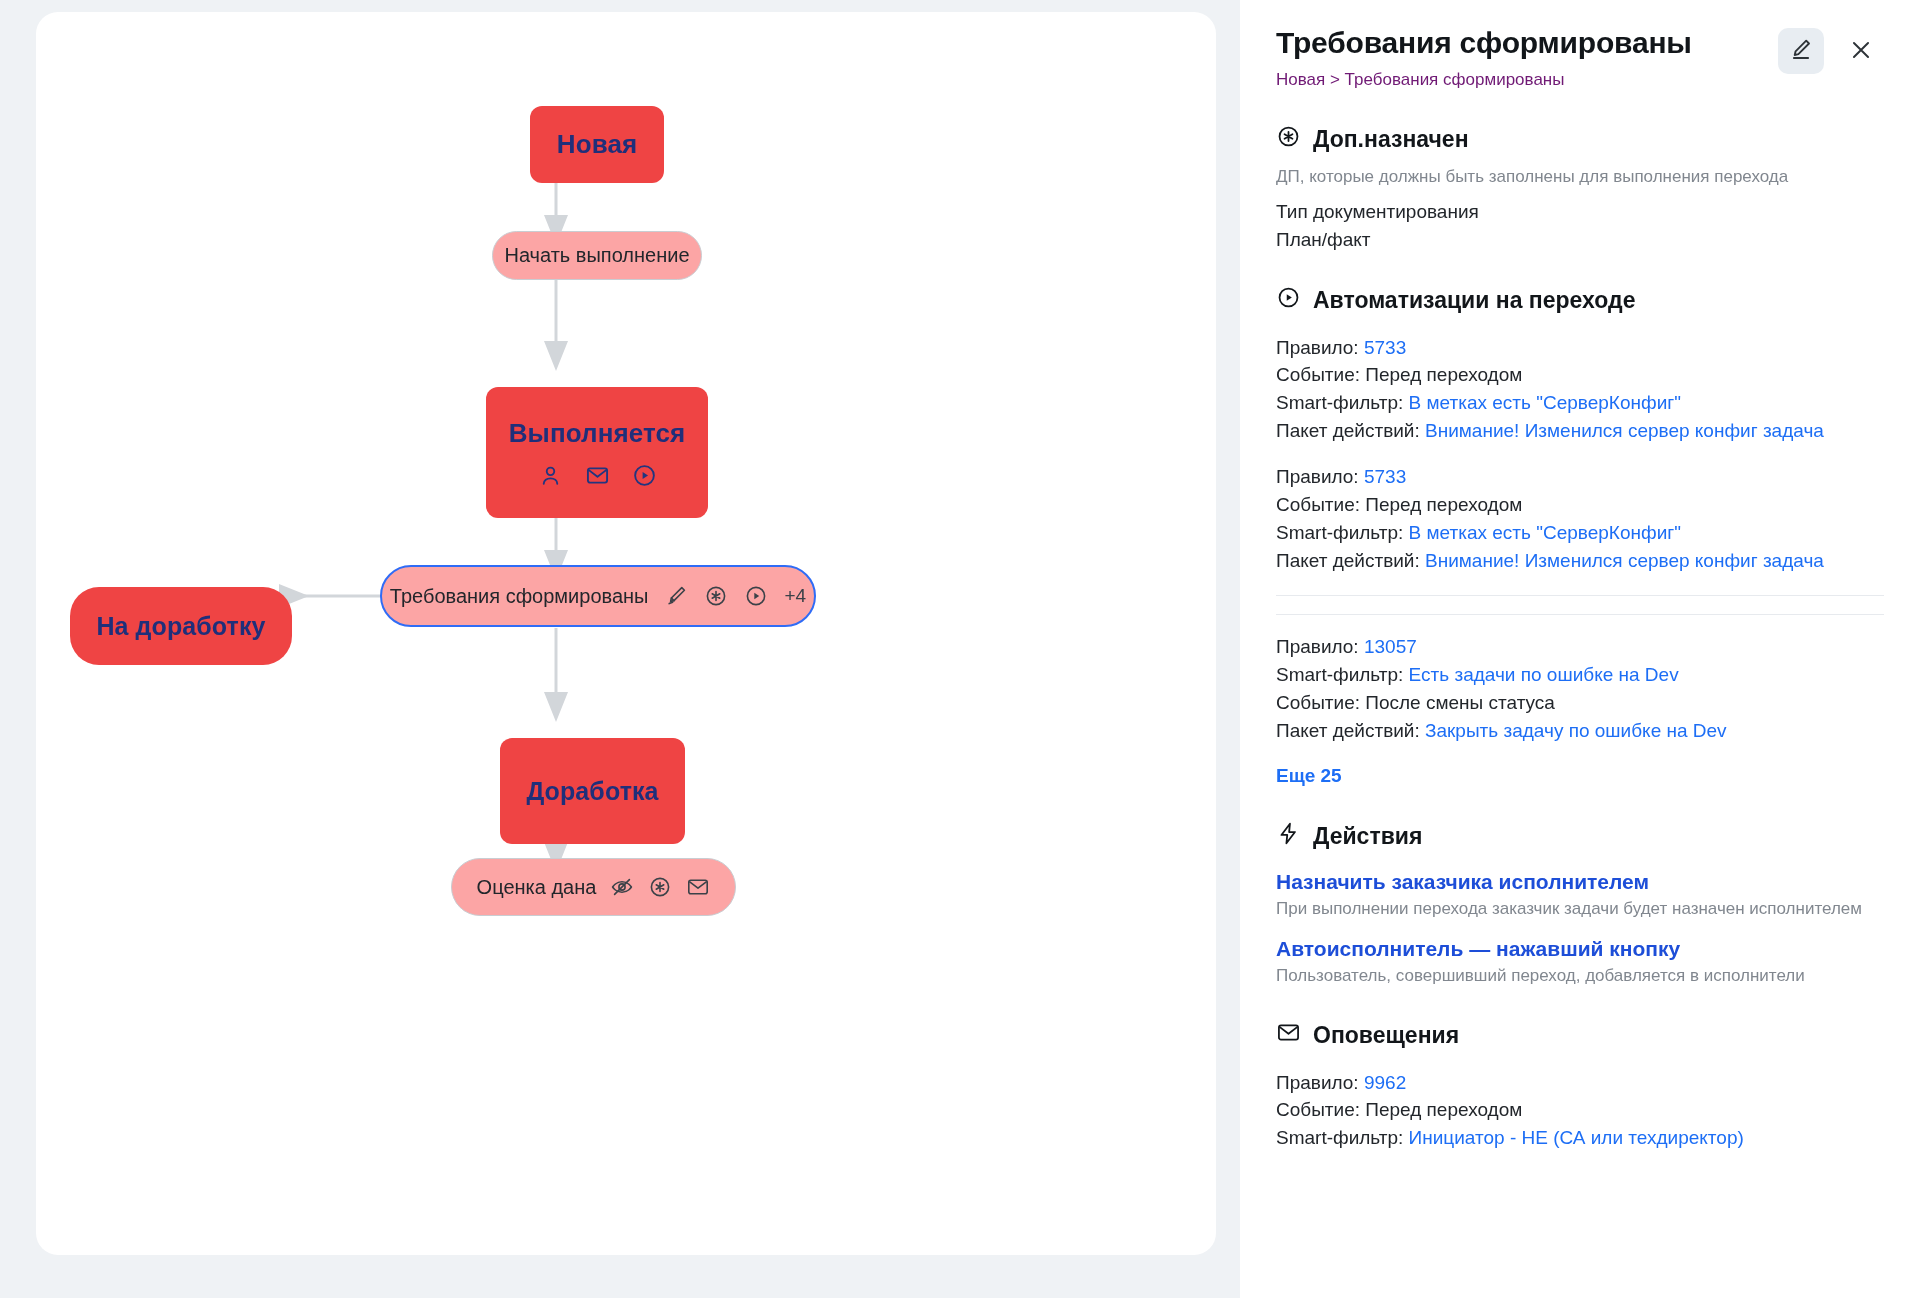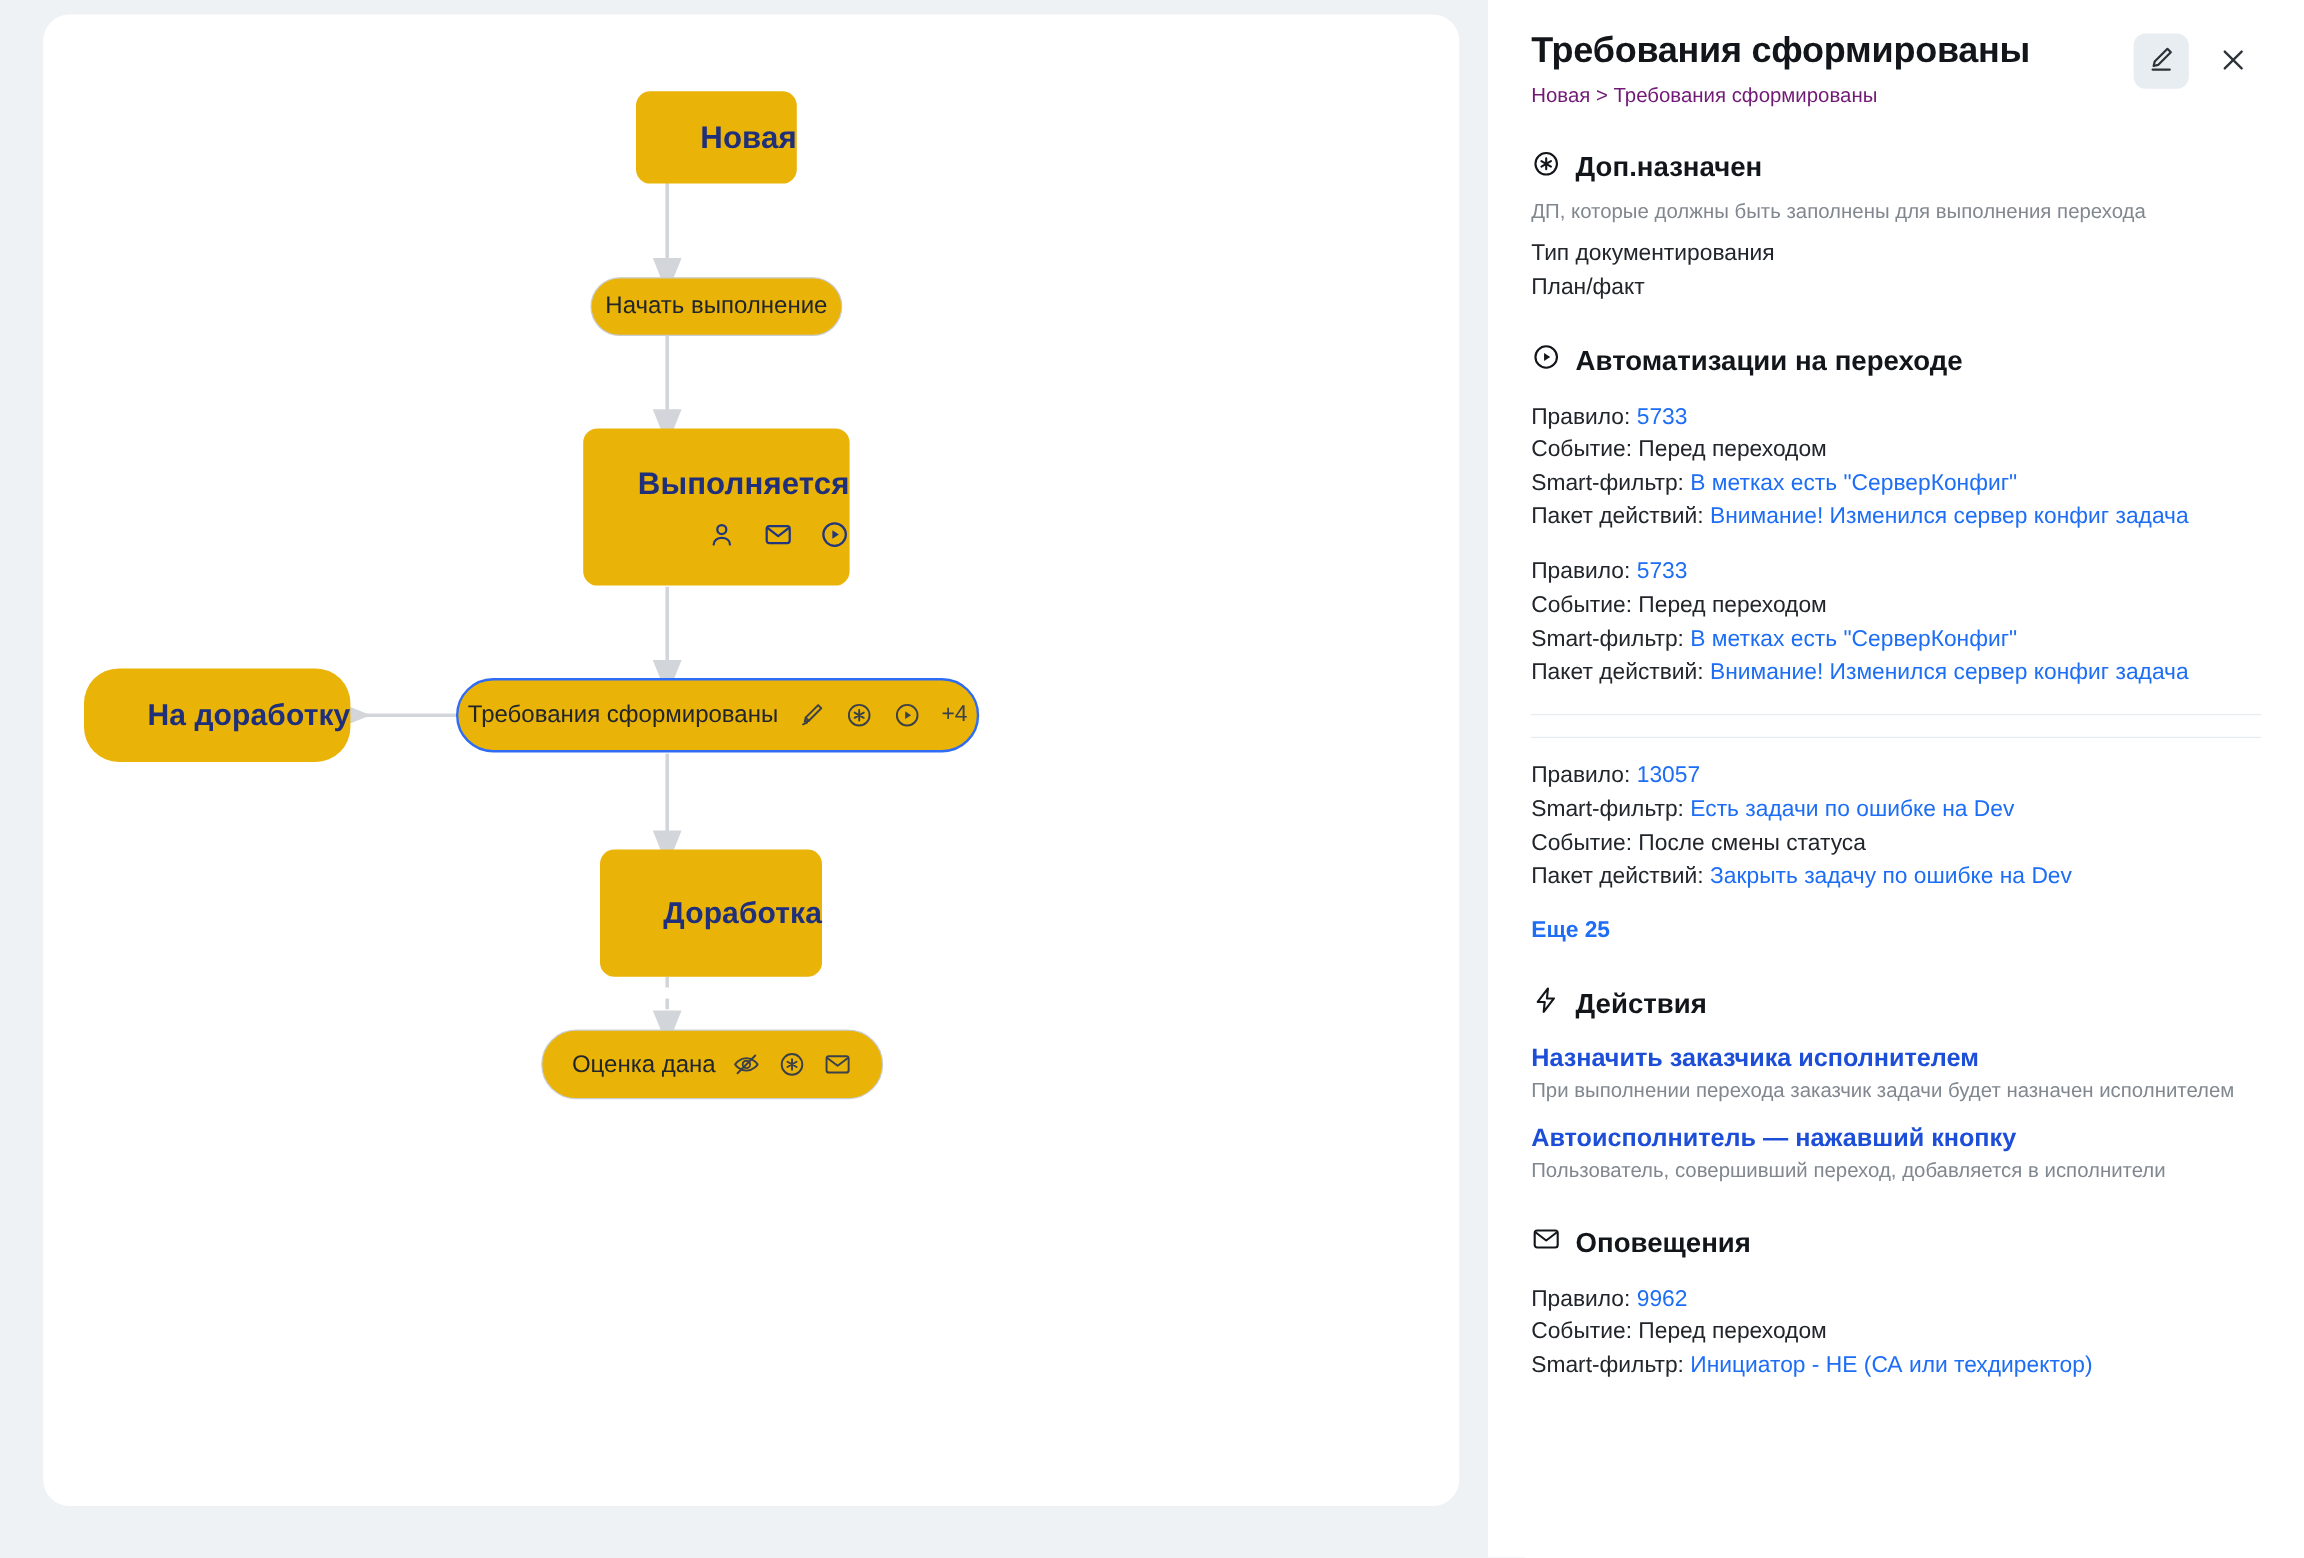--- a/index.html
+++ b/index.html
@@ -18,39 +18,40 @@
     width: 1180px; height: 1243px;
     background: #ffffff;
     border-radius: 22px;
     overflow: hidden;
   }
   .graph { position: absolute; inset: 0; }
 
   
   .node {
     position: absolute;
-    background: #eab308;
+    background: #ef4444;
     border-radius: 12px;
     display: flex;
     flex-direction: column;
-    align-items: flex-end;
+    align-items: center;
     justify-content: center;
     color: #1f2f7a;
     font-weight: bold;
     font-size: 26px;
     letter-spacing: .1px;
+    margin-top: 30px;
   }
   .node.small { font-size: 25px; }
   .node-icons { display: flex; gap: 22px; margin-top: 14px; }
   .node-icons svg { display: block; }
 
   
   .pill {
     position: absolute;
-    background: #eab308;
+    background: #fca5a5;
     border: 1.6px solid #c9cdd2;
     border-radius: 999px;
     display: flex;
     align-items: center;
     justify-content: center;
     gap: 16px;
     color: #22262b;
     font-size: 20px;
     padding: 0 26px;
     white-space: nowrap;

